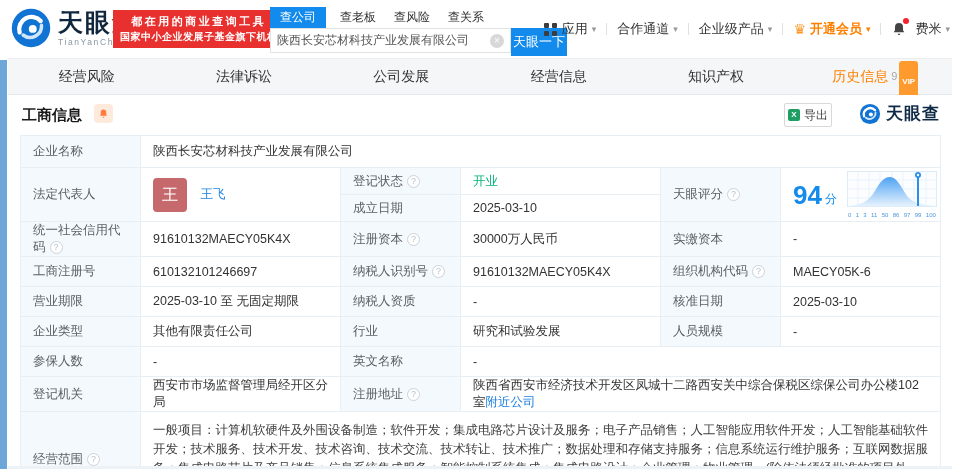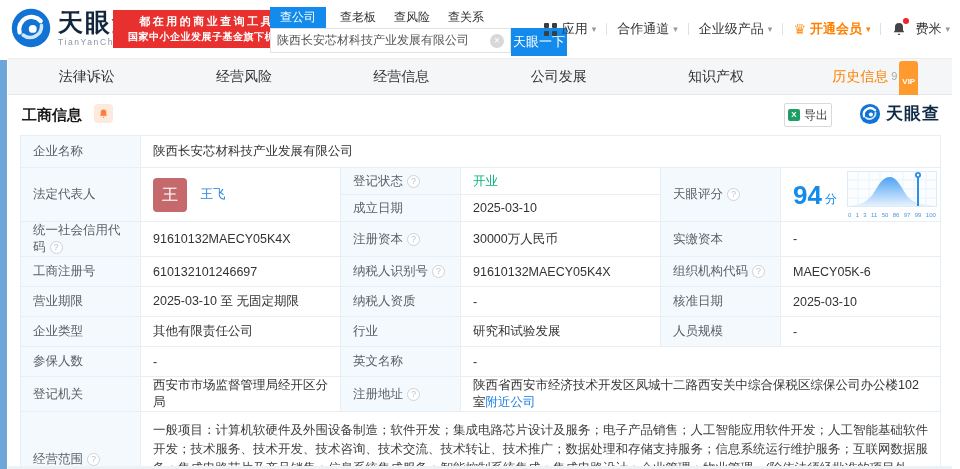--- a/index.html
+++ b/index.html
@@ -7,21 +7,21 @@
     font-family:"Liberation Sans","DejaVu Sans",sans-serif; }
   .stage { position:relative; width:960px; height:469px; background:#fff; }
 
   
   .header { position:absolute; left:0; top:0; width:960px; height:58px; background:#fff; }
   .logo { position:absolute; left:10px; top:7px; display:flex; align-items:center; gap:6px; cursor:pointer; }
   .logo-text { display:flex; flex-direction:column; line-height:1; }
   .brand-name { font-size:25px; font-weight:bold; color:#10263c; letter-spacing:2px; }
   .brand-domain { font-size:8.5px; color:#8a97a3; letter-spacing:1.6px; margin-top:3px; }
   .banner { position:absolute; left:113px; top:10px; background:#e8312f; color:#fff;
-    padding:3px 15px; text-align:center; font-weight:600; }
+    padding:3px 7px; text-align:center; font-weight:600; }
   .banner-l1 { font-size:11px; letter-spacing:2.5px; line-height:16px; }
   .banner-l2 { font-size:10px; letter-spacing:0.5px; line-height:16px; }
 
   .search-tabs { position:absolute; left:270px; top:7px; height:21px; display:flex; align-items:center; font-size:12px; color:#333; }
   .search-tab { margin-right:18px; cursor:pointer; }
   .search-tab.active { background:#128bed; color:#fff; padding:2px 10px; margin-right:14px; }
   .search-box { position:absolute; left:270px; top:28px; width:241px; height:25px; border:1px solid #e2e2e2;
     display:flex; align-items:center; background:#fff; }
   .search-box input { flex:1; border:0; outline:0; font-size:12px; color:#555; padding:0 6px; background:transparent;
     font-family:inherit; }
@@ -173,30 +173,30 @@
         <span>费米</span>
         <span class="caret">▾</span>
       </span>
     </div>
   </div>
 
   <div class="left-strip"></div>
 
   <div class="tabbar">
     <div class="tab">
+      <span>经营风险</span>
+    </div>
+    <div class="tab">
       <span>法律诉讼</span>
     </div>
     <div class="tab">
-      <span>经营风险</span>
+      <span>公司发展</span>
     </div>
     <div class="tab">
       <span>经营信息</span>
-    </div>
-    <div class="tab">
-      <span>公司发展</span>
     </div>
     <div class="tab">
       <span>知识产权</span>
     </div>
     <div class="tab history">
       <span class="vip-badge">VIP</span>
       <span>历史信息</span>
       <span class="tab-count">9</span>
       <span class="qi">?</span>
     </div>

